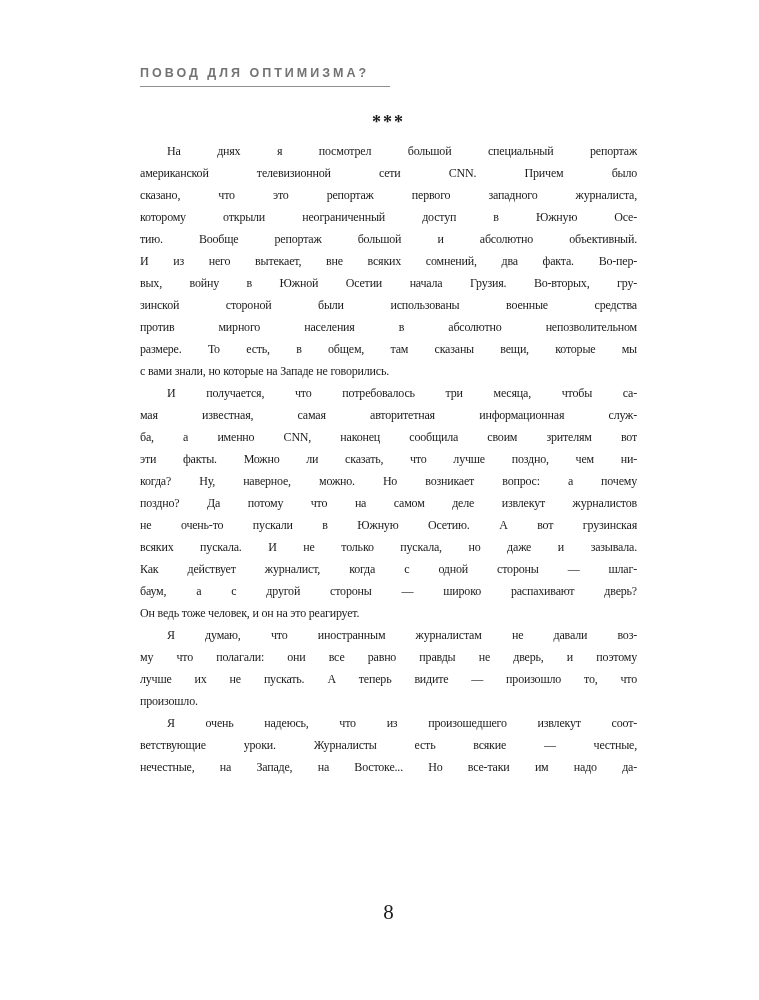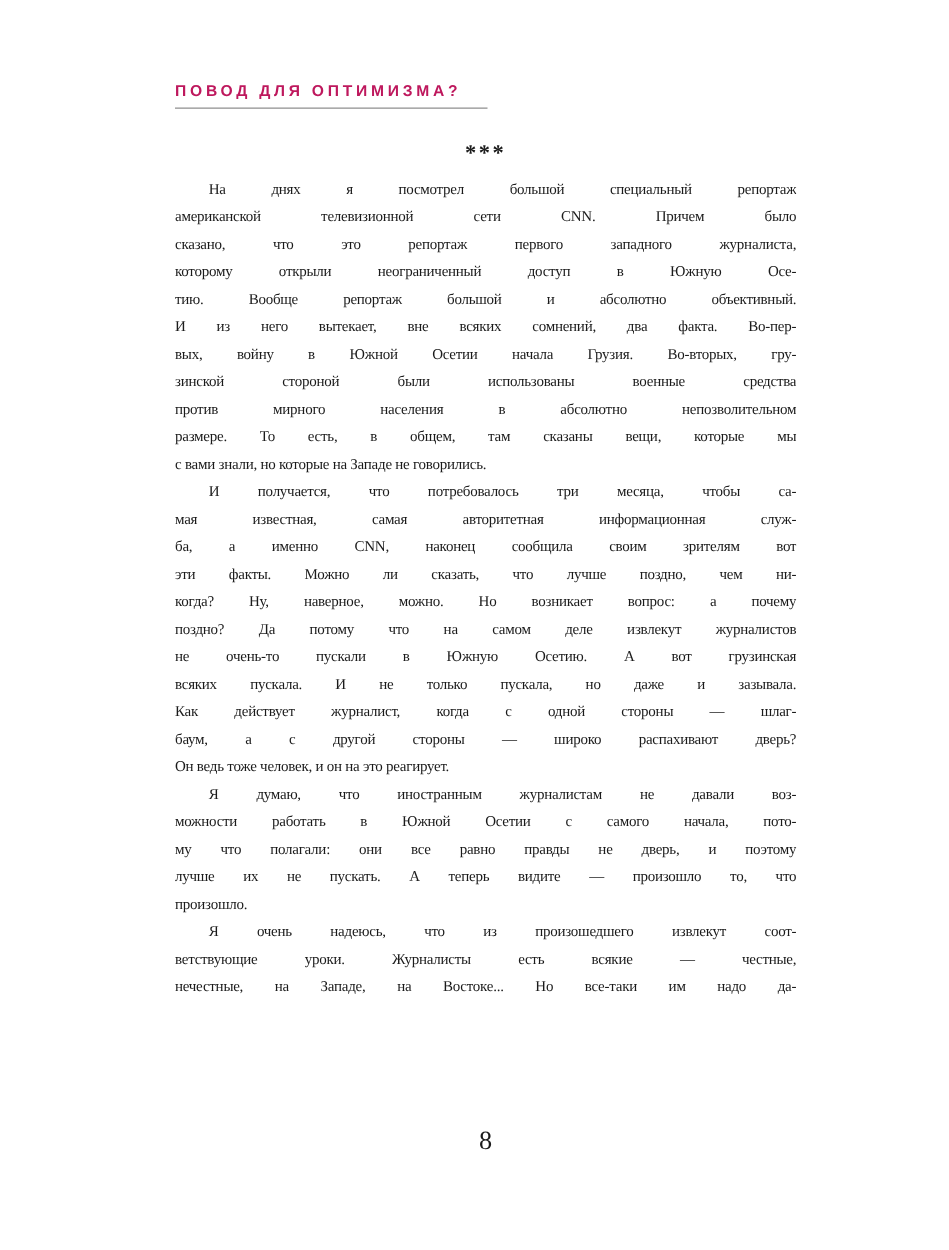--- a/index.html
+++ b/index.html
@@ -19,21 +19,21 @@
     position: absolute;
     left: 140px;
     top: 66px;
     width: 250px;
     border-bottom: 1.5px solid #8f8f8f;
     padding-bottom: 6px;
     font-family: "Liberation Sans", "DejaVu Sans", sans-serif;
     font-size: 12.5px;
     font-weight: 600;
     letter-spacing: 3px;
-    color: #be185d;
+    color: #737373;
     white-space: nowrap;
     overflow: visible;
   }
   .separator {
     position: absolute;
     left: 140px;
     top: 112px;
     width: 497px;
     text-align: center;
     font-weight: bold;
@@ -101,21 +101,20 @@
       <div class="line">когда? Ну, наверное, можно. Но возникает вопрос: а почему</div>
       <div class="line">поздно? Да потому что на самом деле извлекут журналистов</div>
       <div class="line">не очень-то пускали в Южную Осетию. А вот грузинская</div>
       <div class="line">всяких пускала. И не только пускала, но даже и зазывала.</div>
       <div class="line">Как действует журналист, когда с одной стороны — шлаг-</div>
       <div class="line">баум, а с другой стороны — широко распахивают дверь?</div>
       <div class="line last">Он ведь тоже человек, и он на это реагирует.</div>
     </div>
     <div class="paragraph">
       <div class="line first">Я думаю, что иностранным журналистам не давали воз-</div>
-      <div class="line">можности работать в Южной Осетии с самого начала, пото-</div>
       <div class="line">му что полагали: они все равно правды не дверь, и поэтому</div>
       <div class="line">лучше их не пускать. А теперь видите — произошло то, что</div>
       <div class="line last">произошло.</div>
     </div>
     <div class="paragraph">
       <div class="line first">Я очень надеюсь, что из произошедшего извлекут соот-</div>
       <div class="line">ветствующие уроки. Журналисты есть всякие — честные,</div>
       <div class="line">нечестные, на Западе, на Востоке... Но все-таки им надо да-</div>
     </div>
   </div>

